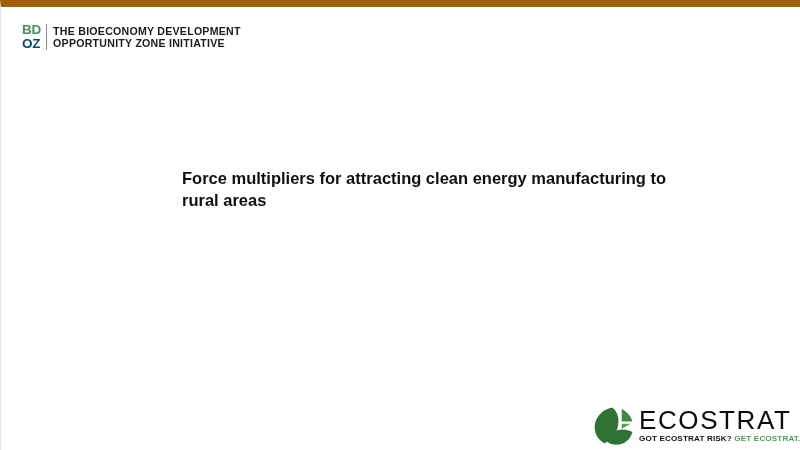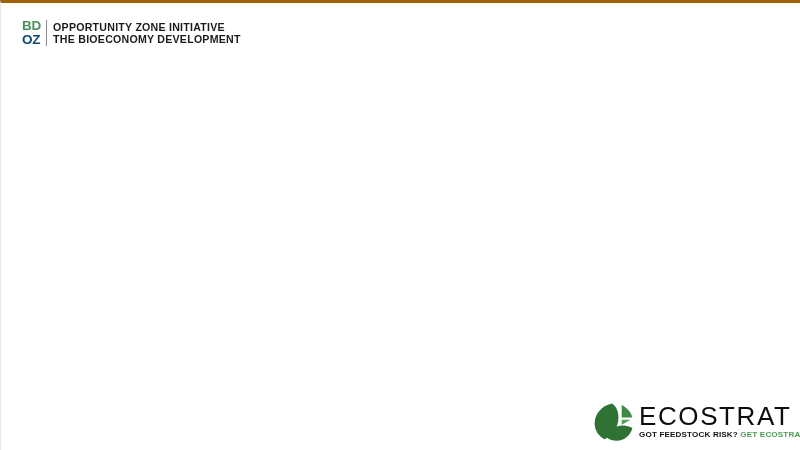--- a/index.html
+++ b/index.html
@@ -13,21 +13,21 @@
     font-family: "Liberation Sans", sans-serif;
     overflow: hidden;
   }
   .slide {
     position: relative;
     width: 800px;
     height: 450px;
     background: #ffffff;
     box-sizing: border-box;
     border-left: 1px solid #e8e8e8;
-    border-top: 3px solid #a16207;
+    border-top: 7px solid #a16207;
     overflow: hidden;
   }
 
   
   .bdoz-logo {
     position: absolute;
     left: 21px;
     top: 16px;
     display: flex;
     align-items: stretch;
@@ -144,39 +144,40 @@
 
 <div class="slide">
 
   <div class="bdoz-logo">
     <div class="bdoz-mark">
       <span class="bdoz-bd">BD</span>
       <span class="bdoz-oz">OZ</span>
     </div>
     <div class="bdoz-rule"></div>
     <div class="bdoz-words">
+      <span class="bdoz-line">THE BIOECONOMY DEVELOPMENT</span>
       <span class="bdoz-line">OPPORTUNITY ZONE INITIATIVE</span>
-      <span class="bdoz-line">THE BIOECONOMY DEVELOPMENT</span>
     </div>
   </div>
 
   <div class="title-block">
+    <p class="subtitle">Force multipliers for attracting clean energy manufacturing to rural areas</p>
   </div>
 
   <div class="ecostrat-logo">
     <svg class="ecostrat-mark" viewBox="0 0 100 100">
 
       <path d="M46 6 C20 12 4 32 4 54 C4 72 14 86 28 93 C50 84 62 62 62 40 C62 24 56 12 46 6 Z" fill="#2f7234"></path>
 
       <path d="M58 62 C72 58 86 60 96 66 C92 84 76 97 58 97 C48 97 40 94 34 89 C40 76 48 66 58 62 Z" fill="#2f7234"></path>
 
       <path d="M70 10 C82 16 92 26 96 40 L70 40 Z" fill="#3f8a43"></path>
 
       <path d="M70 46 L92 46 L70 58 Z" fill="#55a05a"></path>
     </svg>
     <div class="ecostrat-text">
       <span class="ecostrat-name">ECOSTRAT</span>
-      <span class="ecostrat-tag"><span class="tag-black">GOT FEEDSTOCK RISK?</span>
+      <span class="ecostrat-tag"><span class="tag-black">GOT ECOSTRAT RISK?</span>
         <span class="tag-green">GET ECOSTRAT.</span></span>
     </div>
   </div>
 
 </div>
 
 </body></html>

